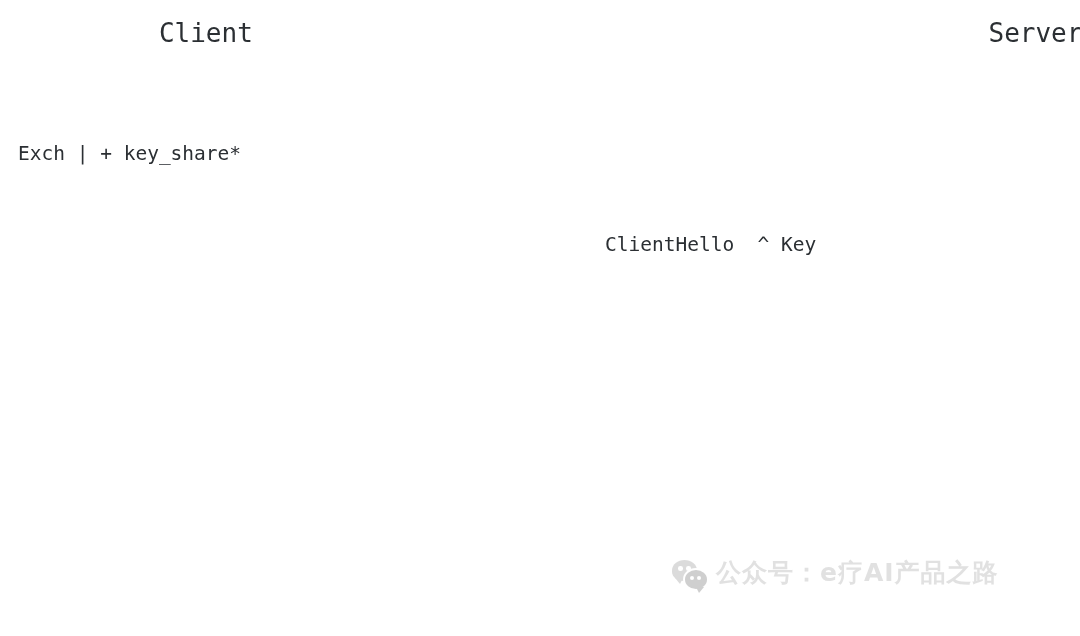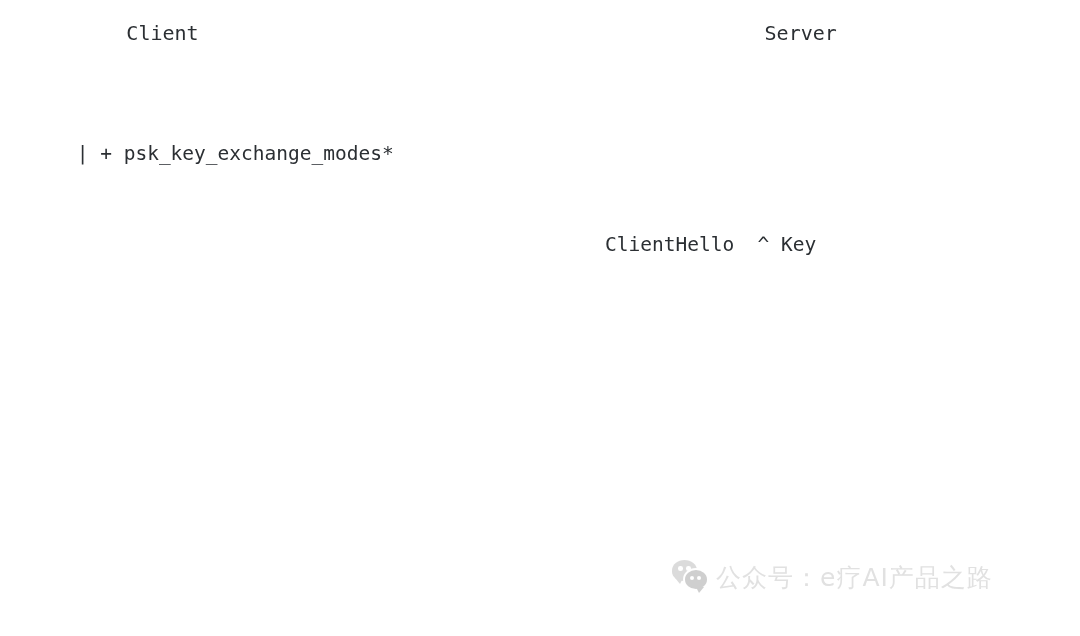--- a/index.html
+++ b/index.html
@@ -34,38 +34,39 @@
     height: 30.4px;
     white-space: pre;
   }
 
   
   .hdr {
     position: absolute;
     left: 18px;
     top: 18px;
     width: 1044px;
-    font-size: 20px;
+    font-size: 26px;
     line-height: 30.4px;
     white-space: pre;
     color: #2b2f33;
     z-index: 2;
   }
 
   
   .watermark {
     position: absolute;
     left: 672px;
     top: 560px;
     display: flex;
-    align-items: flex-end;
+    align-items: flex-start;
     gap: 6px;
     z-index: 5;
     pointer-events: none;
     opacity: 0.55;
+    font-weight: bold;
   }
   .wm-logo {
     width: 38px;
     height: 30px;
     position: relative;
     flex: 0 0 auto;
   }
   .wm-bubble-a {
     position: absolute;
     left: 0px; top: 0px;
@@ -115,21 +116,21 @@
   }
 </style>
 </head>
 <body>
 
 <div id="page">
 
   <div class="hdr"><span>         Client                                               Server</span></div>
 
   <div class="grid" style="top:78px;">
-    <span class="row">     | + psk_key_exchange_modes*</span>
+    <span class="row">Exch | + key_share*</span>
     <span class="row">                                                  ClientHello  ^ Key</span>
     
     
     
     
     
     
     
     
     

